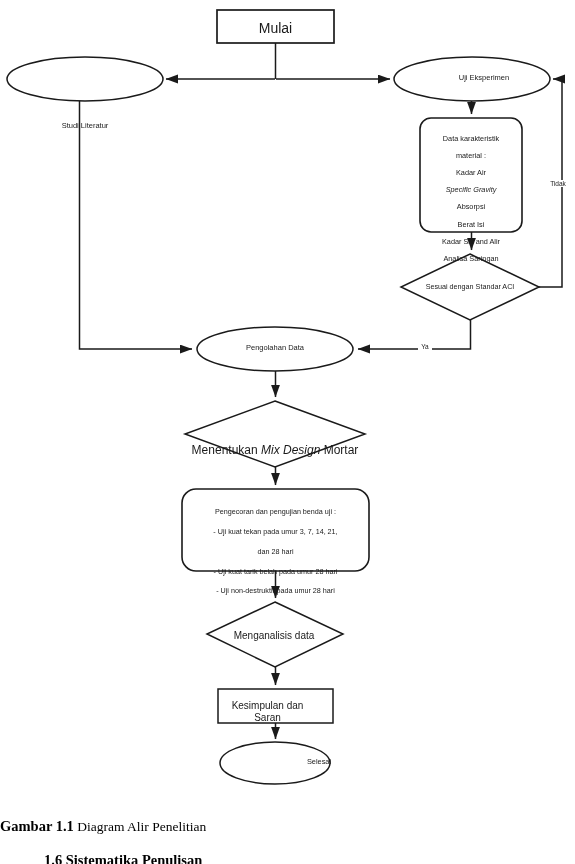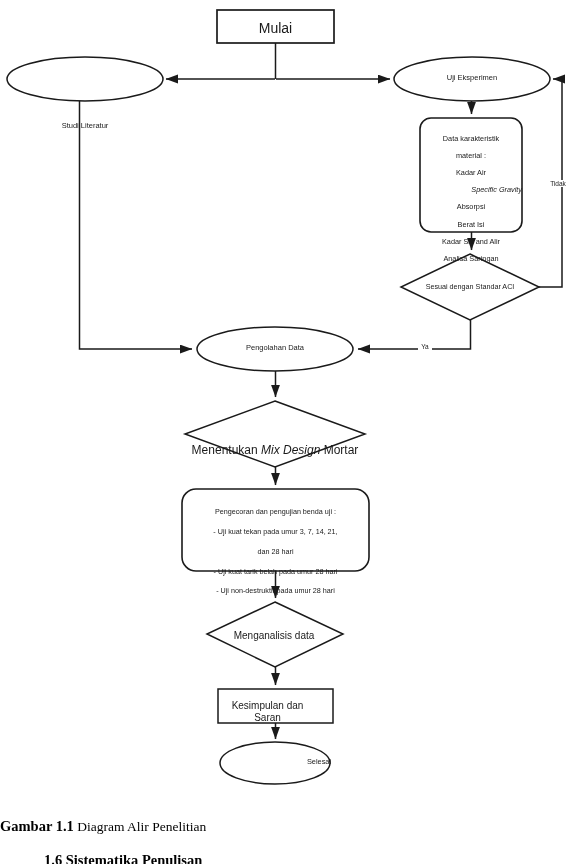--- a/index.html
+++ b/index.html
@@ -56,21 +56,21 @@
   .section-heading {
     position: absolute;
     left: 44px;
     top: 852px;
     font-family: "Liberation Serif", serif;
     font-weight: bold;
     font-size: 14.5px;
     color: #000;
     white-space: nowrap;
   }
-  .ital { font-style: italic; text-align: right; }
+  .ital { font-style: italic; }
 </style>
 </head>
 <body>
 
 <svg id="flow-canvas" viewBox="0 0 575 800">
   <defs>
     <marker id="arrow" markerWidth="9" markerHeight="9" refX="8.2" refY="3" orient="auto" markerUnits="strokeWidth">
       <path d="M0,0 L8.4,3 L0,6 z" fill="#1a1a1a"></path>
     </marker>
   </defs>
@@ -124,21 +124,21 @@
     <path d="M275.5,667 L275.5,685" marker-end="url(#arrow)"></path>
 
     <path d="M275.5,723 L275.5,739" marker-end="url(#arrow)"></path>
   </g>
 </svg>
 
 <div class="node-label" style="left:217px; top:20px; width:117px; font-size:14px;">Mulai</div>
 
 <div class="node-label" style="left:7px; top:74px; width:156px; font-size:7.5px;margin-top:48px;">Studi Literatur</div>
 
-<div class="node-label" style="left:394px; top:74px; width:156px; font-size:7.5px;">Uji Eksperimen</div>
+<div class="node-label" style="left:394px; top:74px; width:156px; font-size:7.5px;padding-left:12px;">Uji Eksperimen</div>
 
 <div class="node-label" style="left:420px; top:126px; width:102px; font-size:7.3px;">
   <div>Data karakteristik</div>
   <div>material :</div>
   <div>Kadar Air</div>
   <div class="ital">Specific Gravity</div>
   <div>Absorpsi</div>
   <div>Berat Isi</div>
   <div>Kadar Silt and Alir</div>
   <div>Analisa Saringan</div>

